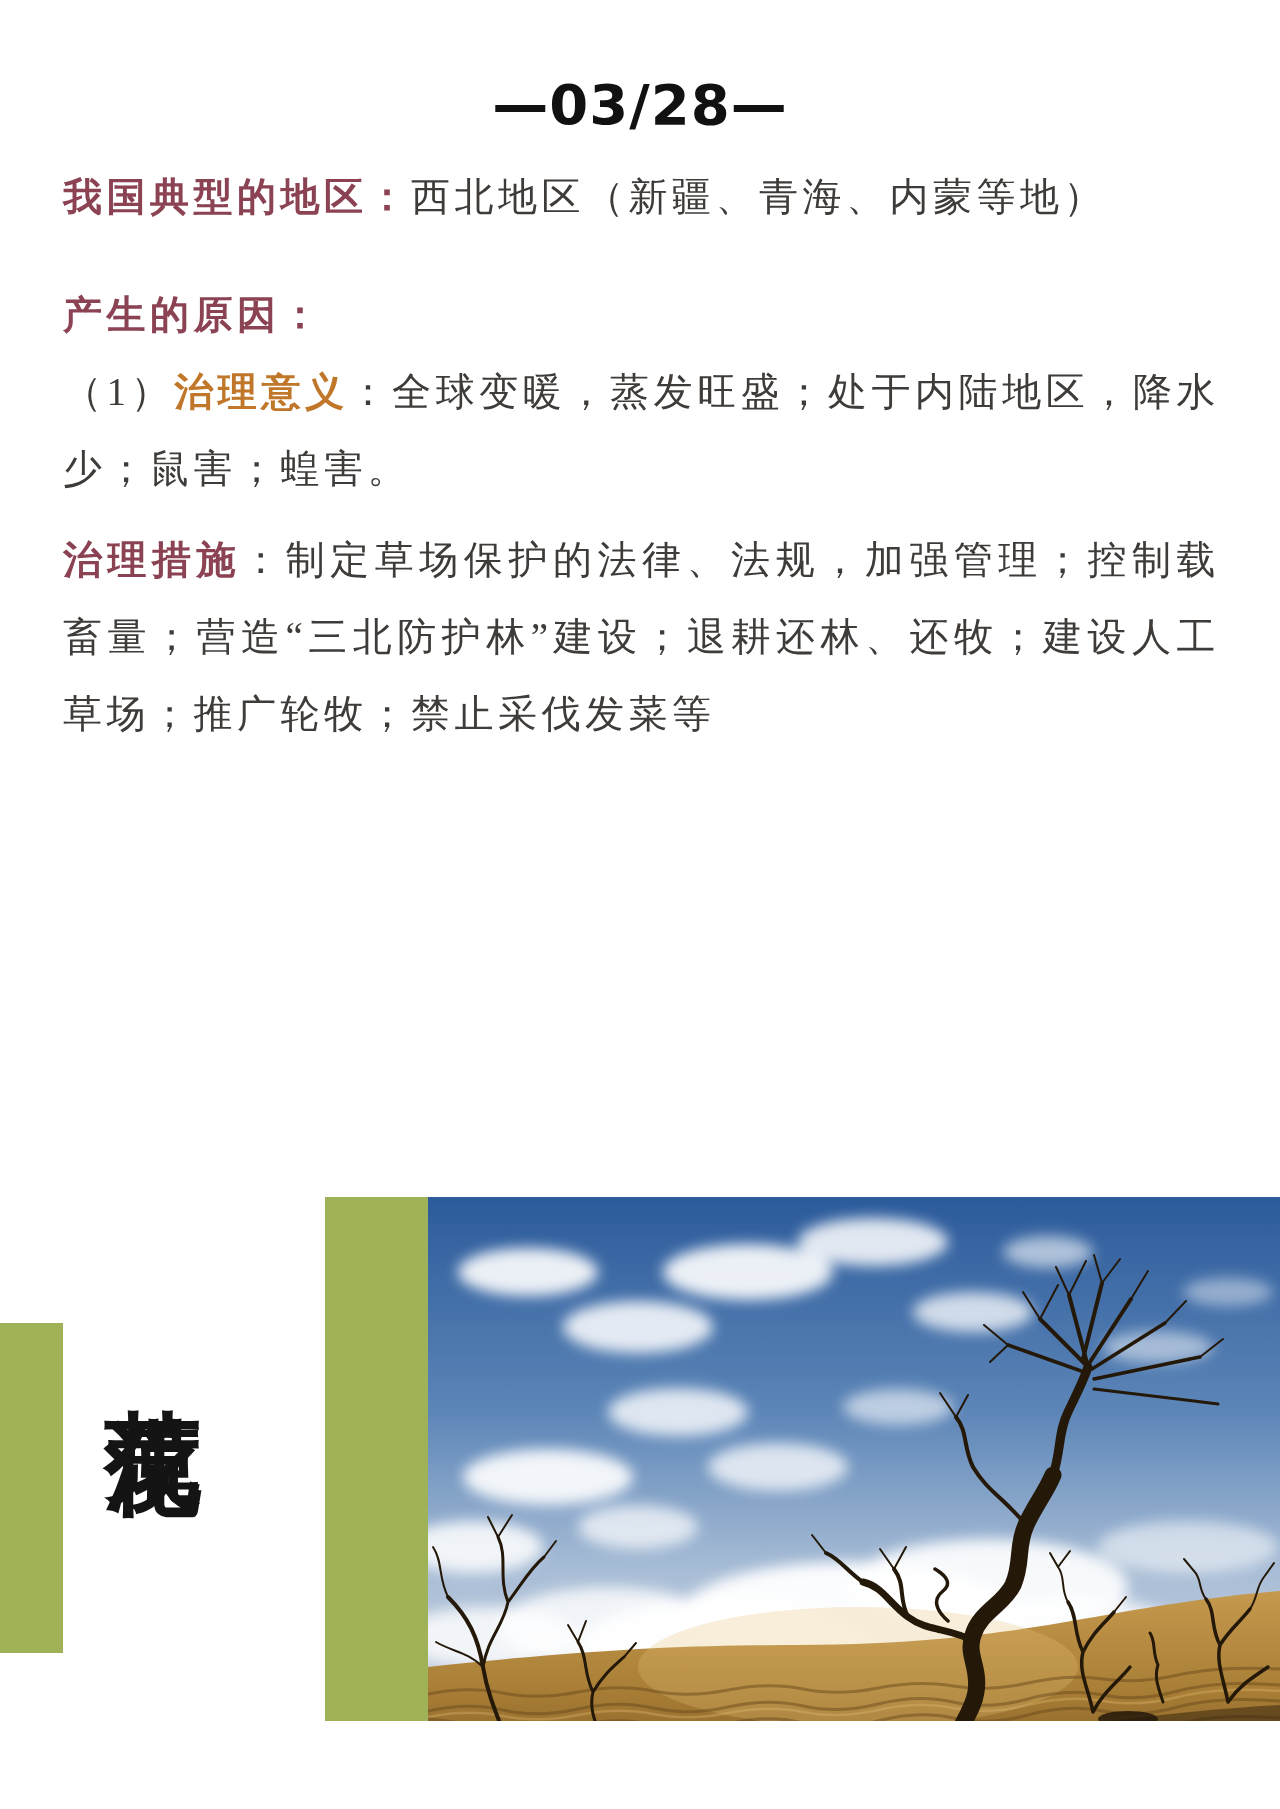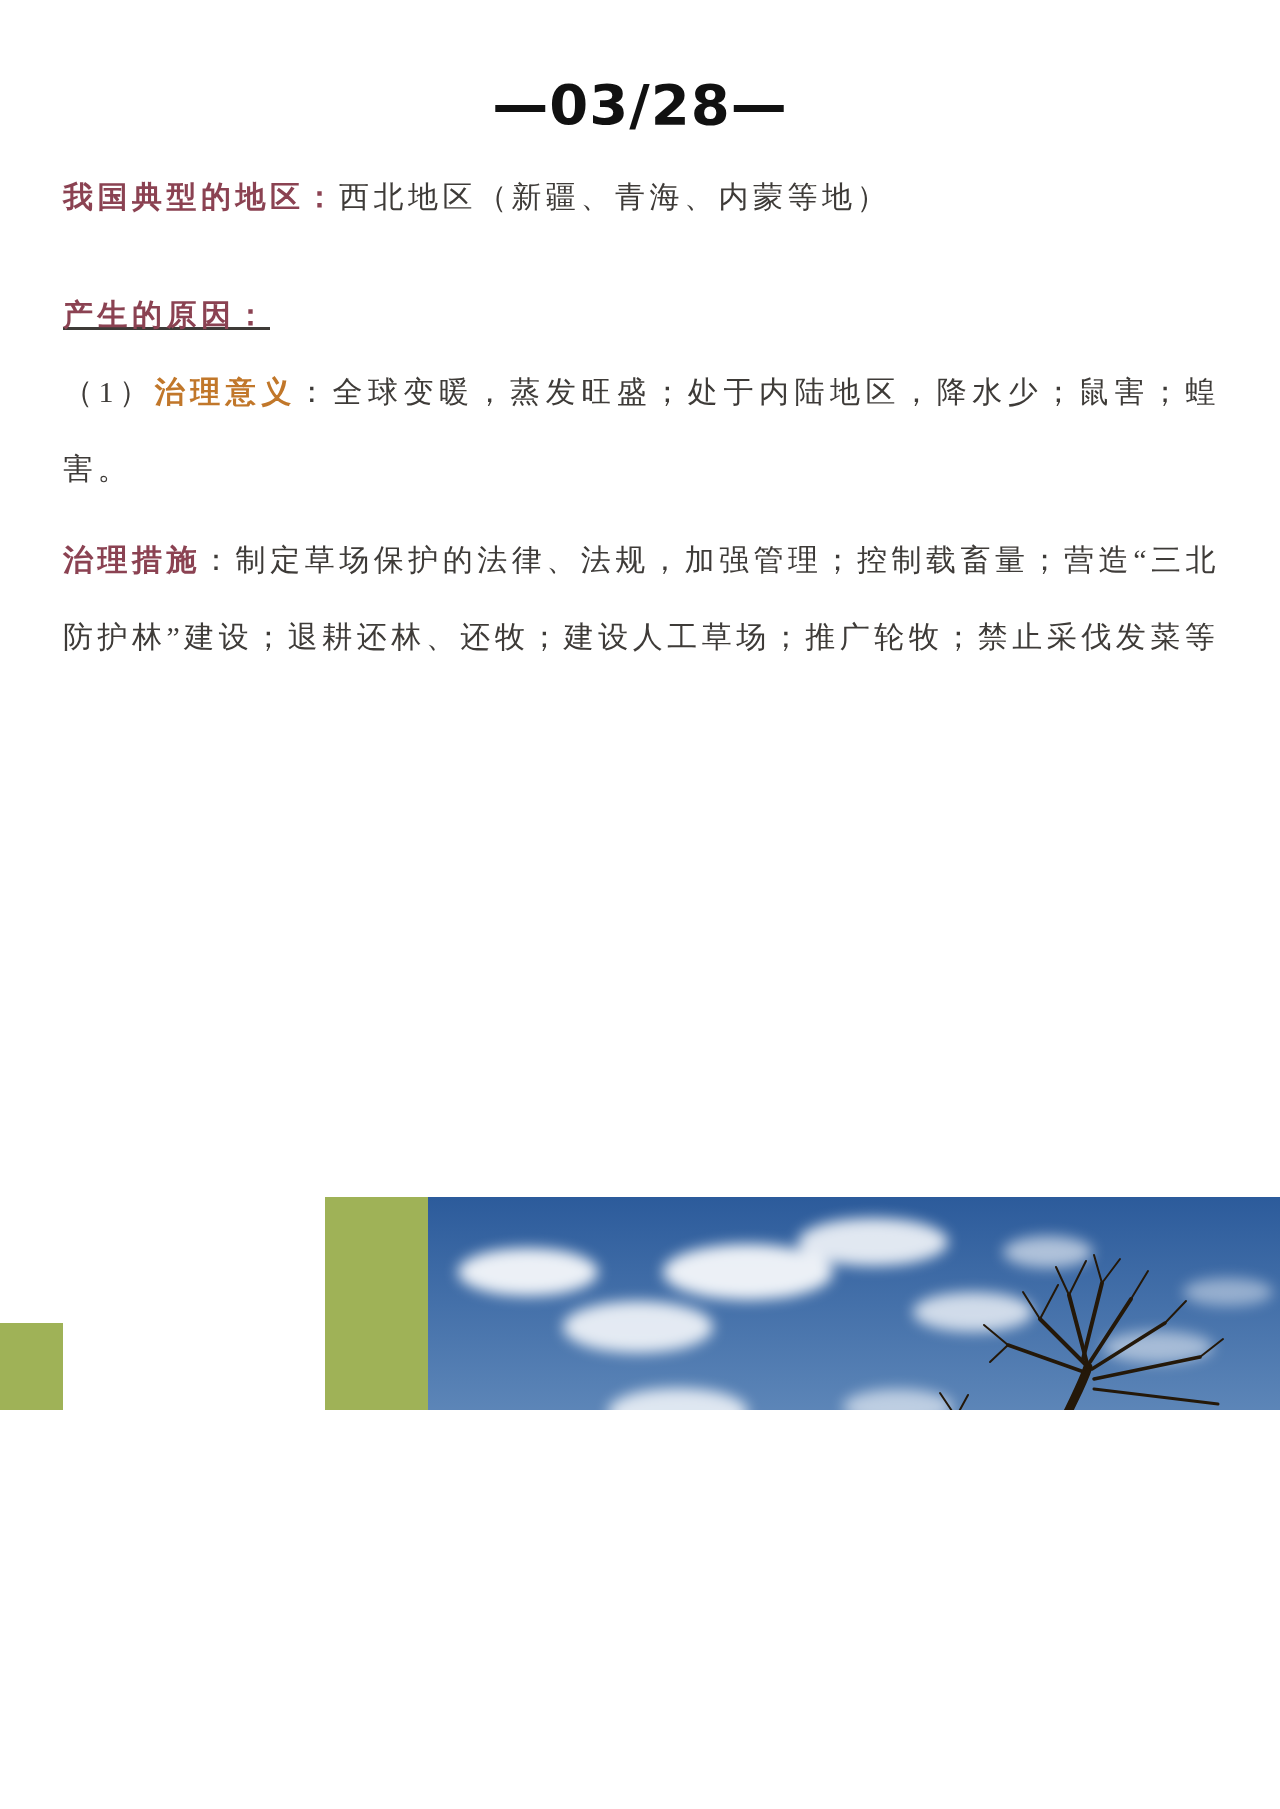--- a/index.html
+++ b/index.html
@@ -1,41 +1,41 @@
 <!DOCTYPE html>
 <html style="--maroon: #8b4252; --orange: #c1772a; --body: #3e3b38; --green: #9fb257;"><head>
 <meta charset="utf-8">
 <style>
   html,body{margin:0;padding:0;background:#ffffff;}
   .page{
     position:relative;
-    width:1280px;height:1410px;
+    width:1280px;height:1721px;
     background:#ffffff;
     overflow:hidden;
     font-family:"Liberation Serif", serif;
   }
   .header{
     position:absolute;top:72px;left:0;right:0;
     text-align:center;
     font-family:"DejaVu Sans", sans-serif;
     font-weight:700;
     font-size:56px;
     letter-spacing:1px;
     color:#111111;
   }
   .notes{
     position:absolute;left:63px;top:158px;width:1157px;
-    font-size:30px;
+    font-size:39px;
     line-height:77px;
     letter-spacing:4.5px;
     color:var(--body);
     text-align:justify;
   }
   .notes p{margin:0;}
-  .notes p.gap-large{margin-top:41px;text-decoration:underline;}
+  .notes p.gap-large{margin-top:41px;}
   .notes p.gap-small{margin-top:14px;}
   .run-maroon{color:var(--maroon);}
   .run-orange{color:var(--orange);}
   .run-body{color:var(--body);}
   .bold{font-weight:700;}
   .left-bar{
     position:absolute;left:0;top:1323px;width:63px;height:330px;
     background:var(--green);
   }
   .vertical-title{

